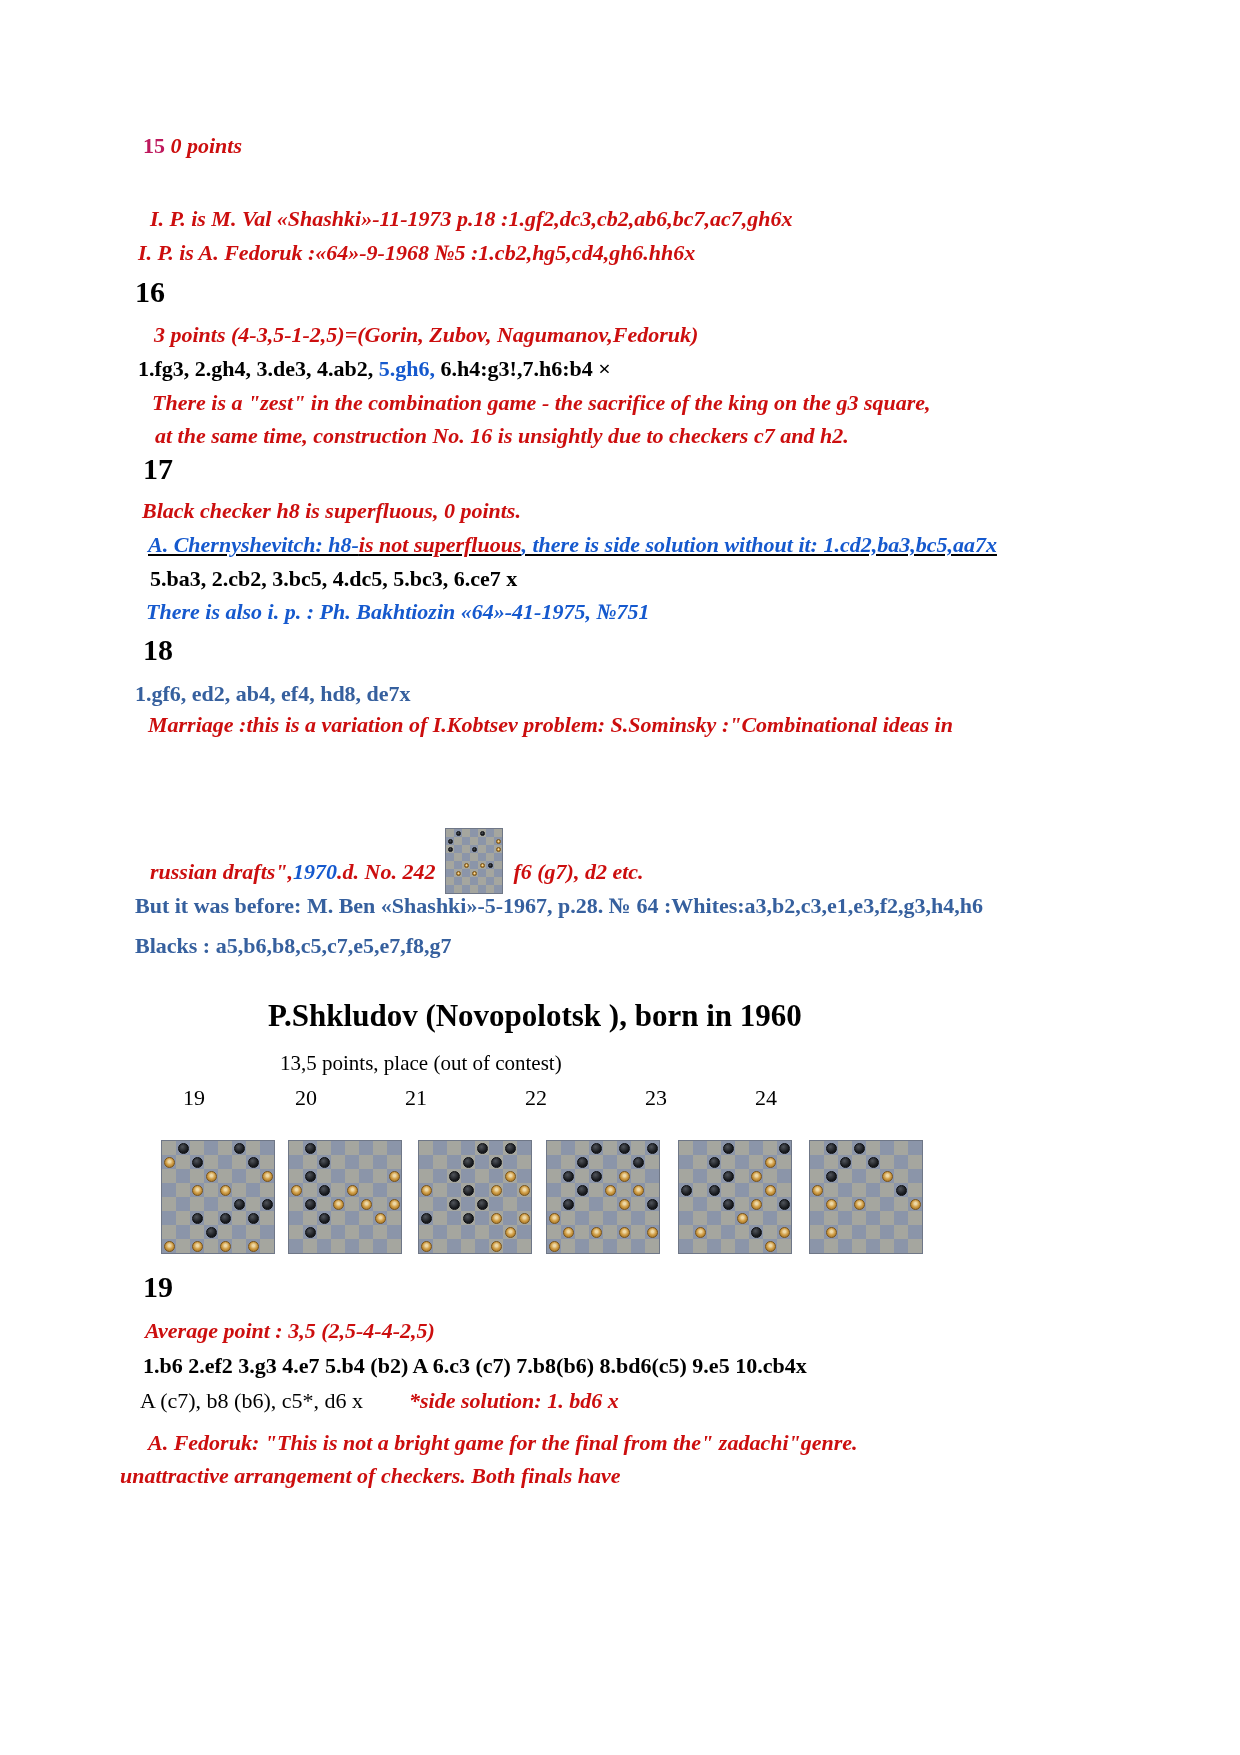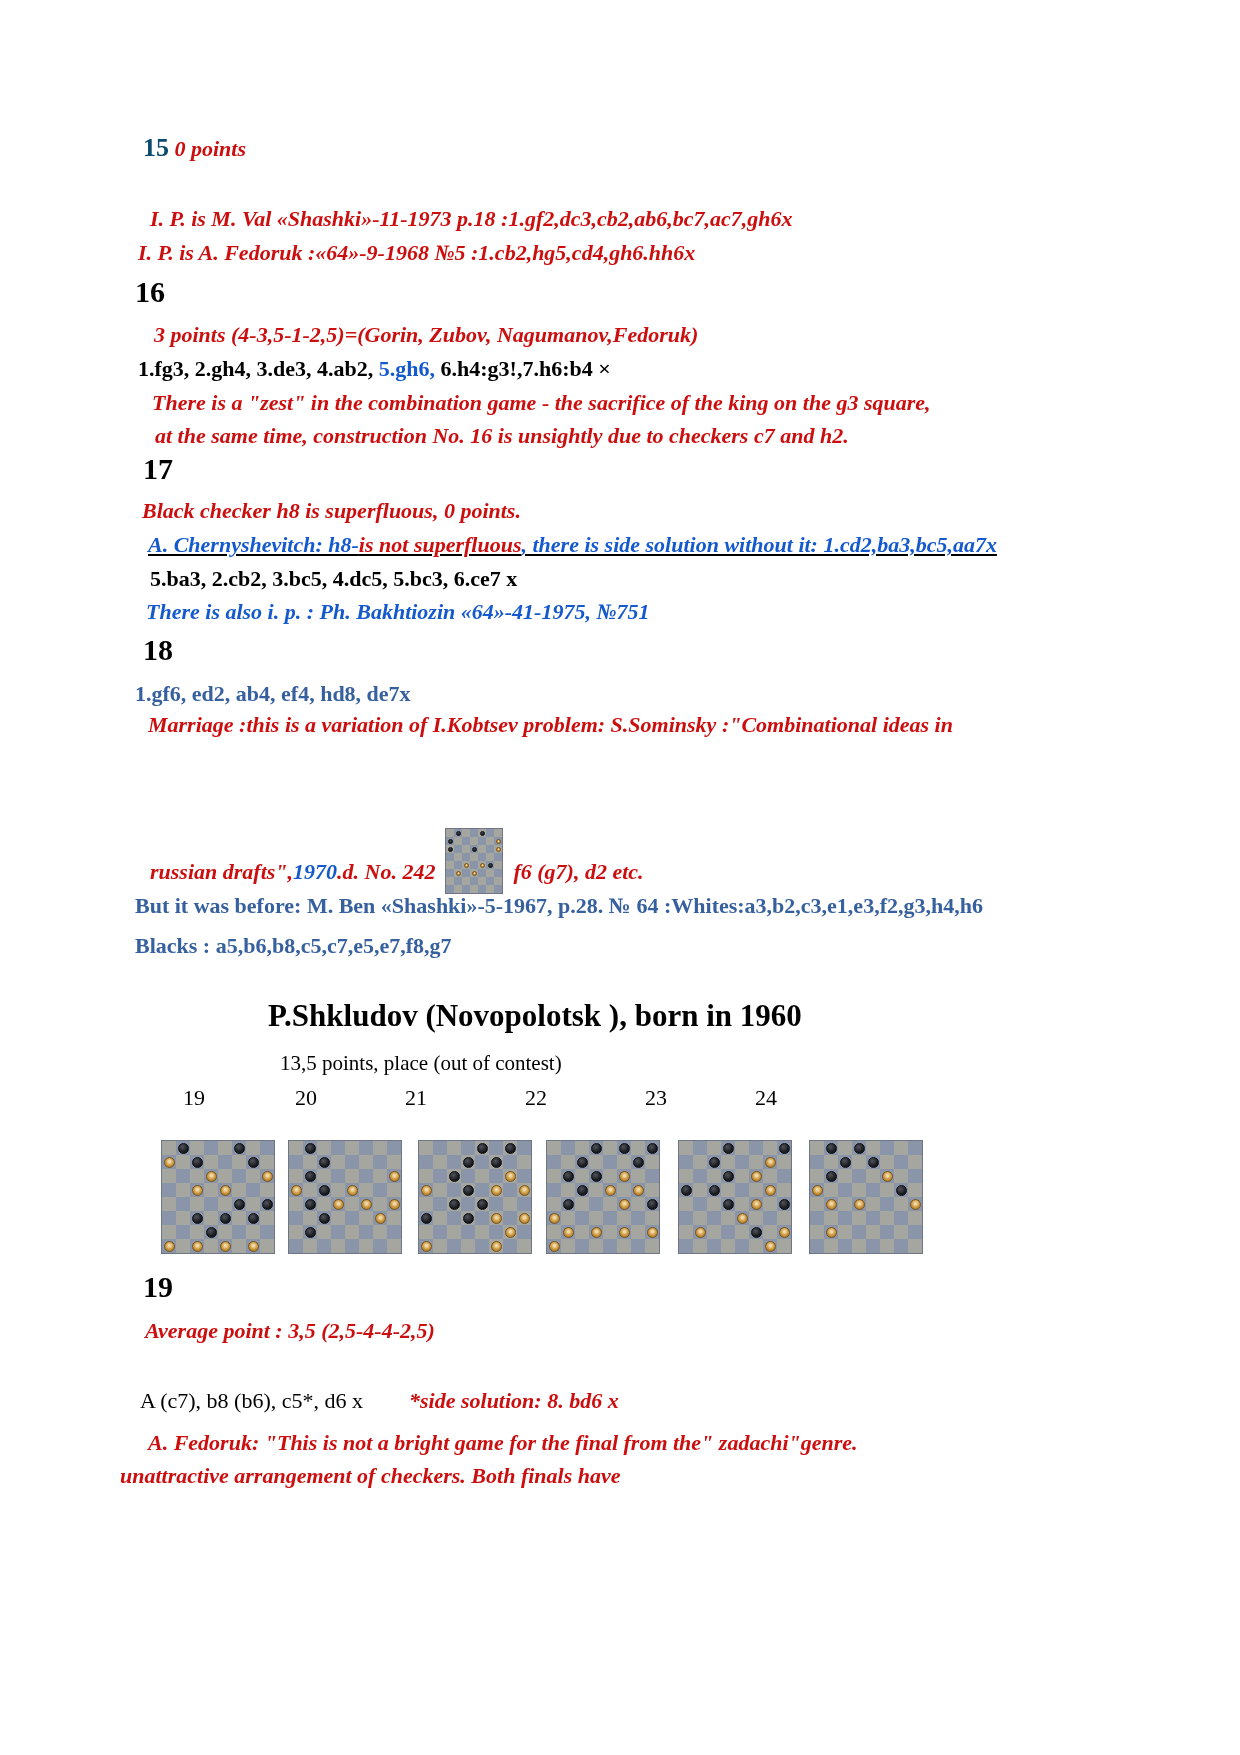--- a/index.html
+++ b/index.html
@@ -11,21 +11,21 @@
     overflow:hidden;
   }
   .line{position:absolute;white-space:nowrap;font-size:22px;line-height:1.15;}
   .b{font-weight:bold;}
   .i{font-style:italic;}
   .red{color:#CC0E0E;}
   .blue{color:#1559CE;}
   .steel{color:#36609E;}
   .black{color:#000;}
   .h-num{font-size:30px;font-weight:bold;color:#000;}
-  .h-num-sm{font-size:26px;font-weight:bold;color:#0c4a6e;}
+  .h-num-sm{font-size:22px;font-weight:bold;color:#be185d;}
   .title{font-size:31px;font-weight:bold;color:#000;}
   .subtitle{font-size:21px;color:#000;}
   .board-label{position:absolute;font-size:22px;color:#000;}
   .board{position:absolute;border:1px solid #6f7787;box-sizing:content-box;}
   .sq{position:absolute;}
   .sq-light{background:#a5a69f;}
   .sq-dark{background:#8b95a9;}
   .piece{position:absolute;border-radius:50%;box-sizing:border-box;}
   .piece-black{background:radial-gradient(circle at 38% 32%, #50545b, #17191d 65%);border:1px solid #0c0d10;}
   .piece-white{background:radial-gradient(circle at 50% 40%, #edd9a8 15%, #cf9c44 50%, #9a6c22 95%);border:1px solid #7a5418;}
@@ -649,19 +649,20 @@
       <div class="piece piece-white" style="left: 71.5px; top: 29.5px; width: 11px; height: 11px;"></div>
       <div class="piece piece-white" style="left: 1.5px; top: 43.5px; width: 11px; height: 11px;"></div>
       <div class="piece piece-white" style="left: 15.5px; top: 57.5px; width: 11px; height: 11px;"></div>
       <div class="piece piece-white" style="left: 43.5px; top: 57.5px; width: 11px; height: 11px;"></div>
       <div class="piece piece-white" style="left: 99.5px; top: 57.5px; width: 11px; height: 11px;"></div>
       <div class="piece piece-white" style="left: 15.5px; top: 85.5px; width: 11px; height: 11px;"></div>
     </div>
 
   <div class="line h-num" style="top:1270px;left:143px;">19</div>
   <div class="line red b i" style="top:1318px;left:145px;">Average point : 3,5 (2,5-4-4-2,5)</div>
+  <div class="line black b" style="top:1353px;left:143px;">1.b6 2.ef2 3.g3 4.e7 5.b4 (b2) A 6.c3 (c7) 7.b8(b6) 8.bd6(c5) 9.e5 10.cb4x</div>
   <div class="line" style="top:1388px;left:140px;">
-    <span class="black">A (c7), b8 (b6), c5*, d6 x</span><span class="gap-sm"></span><span class="red b i">*side solution: 8. bd6 x</span>
+    <span class="black">A (c7), b8 (b6), c5*, d6 x</span><span class="gap-sm"></span><span class="red b i">*side solution: 1. bd6 x</span>
   </div>
   <div class="line red b i" style="top:1430px;left:148px;">A. Fedoruk: "This is not a bright game for the final from the" zadachi"genre.</div>
   <div class="line red b i" style="top:1463px;left:120px;">unattractive arrangement of checkers. Both finals have</div>
 
 </div>
 
 </body></html>

